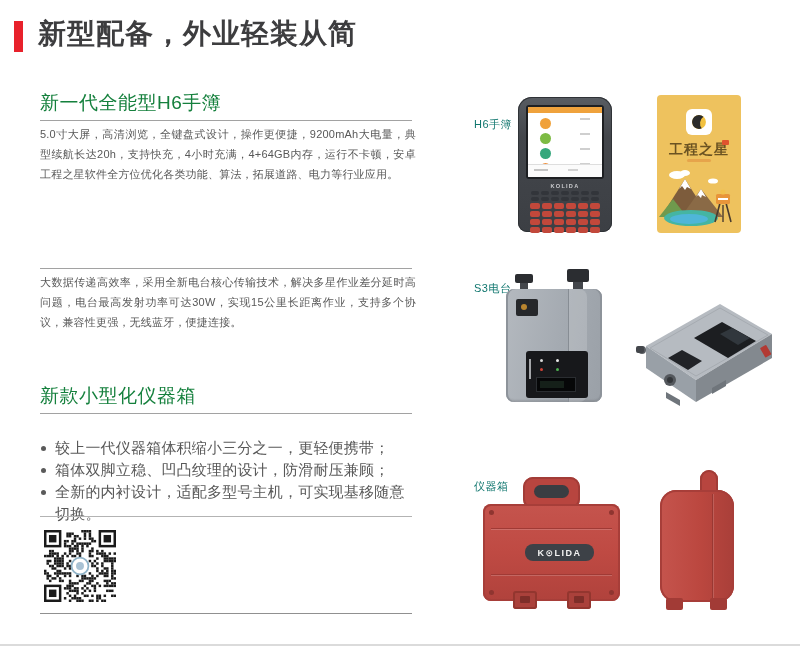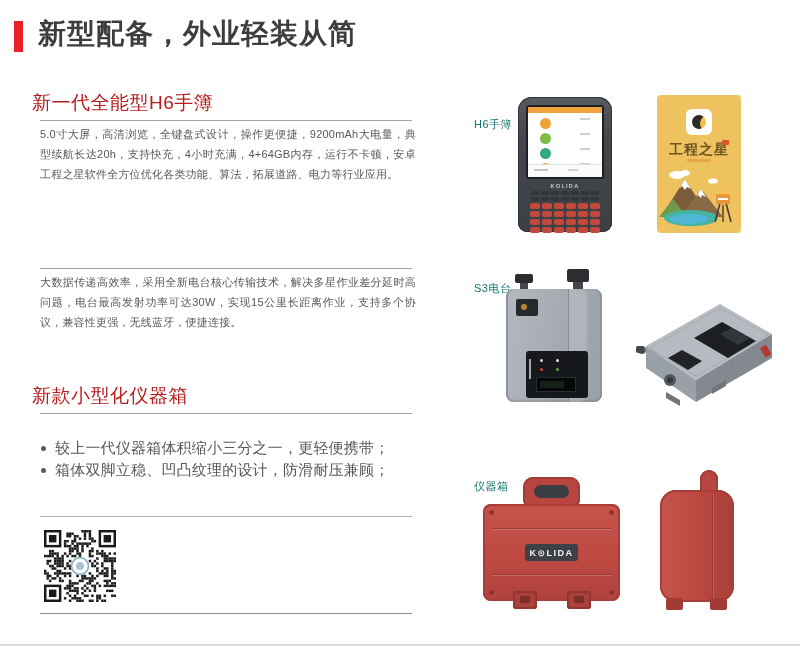--- a/index.html
+++ b/index.html
@@ -12,21 +12,21 @@
   .abs { position:absolute; }
 
   
   #accent-bar { left:14px; top:21px; width:9px; height:31px; }
   #page-title {
     left:38px; top:15px; font-size:28px; line-height:37px; font-weight:700;
     color:#3d3d3f; letter-spacing:1px;
   }
 
   
-  .sec-head { left:32px; font-size:19px; color:#b91c1c; letter-spacing:.5px; }
+  .sec-head { left:40px; font-size:19px; color:#15803d; letter-spacing:.5px; }
   .hr { left:40px; width:372px; height:1px; background:#a2a2a2; }
   .sec-body {
     left:40px; width:376px; font-size:11px; line-height:20px; color:#585858;
     text-align:justify; letter-spacing:.2px;
   }
   #case-features { left:40px; top:437px; width:376px; list-style:none; }
   #case-features li {
     position:relative; padding-left:15px; font-size:15px; line-height:22px;
     color:#585858; letter-spacing:.2px;
   }
@@ -130,22 +130,22 @@
     content:""; position:absolute; left:11px; top:8px; width:35px; height:13px;
     background:#3a3d42; border-radius:7px;
   }
   #cf-body {
     position:absolute; left:0; top:27px; width:137px; height:97px;
     background:linear-gradient(180deg,#c5544d 0%,#bf4a43 50%,#b0423c 100%);
     border-radius:8px; box-shadow:inset 0 0 0 2px #a73e39;
   }
   .cf-groove { position:absolute; left:8px; width:121px; height:1px; background:#a03a35; box-shadow:0 1px 0 rgba(255,255,255,.18); }
   #cf-badge {
-    position:absolute; left:42px; top:40px; width:53px; height:17px;
-    background:#3d4147; border-radius:3px; display:flex; align-items:center; justify-content:center;
+    position:absolute; left:42px; top:40px; width:69px; height:17px;
+    background:#3d4147; border-radius:8px; display:flex; align-items:center; justify-content:center;
     color:#f2f2f2; font-size:9px; font-weight:700; letter-spacing:1.5px;
   }
   .cf-latch { position:absolute; top:114px; width:24px; height:18px; background:#aa413b; border-radius:3px; box-shadow:inset 0 0 0 2px #93362f; }
   .cf-latch::after { content:""; position:absolute; left:7px; top:5px; width:10px; height:7px; background:#7e2e29; border-radius:1px; }
   .cf-screw { position:absolute; width:5px; height:5px; border-radius:50%; background:#8f3530; }
 
   
   #case-side { left:660px; top:470px; width:74px; height:148px; }
   #cs-handle {
     position:absolute; left:40px; top:0; width:18px; height:30px;
@@ -174,20 +174,21 @@
   <div class="abs sec-body" style="top:124px">5.0寸大屏，高清浏览，全键盘式设计，操作更便捷，9200mAh大电量，典型续航长达20h，支持快充，4小时充满，4+64GB内存，运行不卡顿，安卓工程之星软件全方位优化各类功能、算法，拓展道路、电力等行业应用。</div>
 
   <div class="abs hr" style="top:268px"></div>
   <div class="abs sec-body" style="top:272px">大数据传递高效率，采用全新电台核心传输技术，解决多星作业差分延时高问题，电台最高发射功率可达30W，实现15公里长距离作业，支持多个协议，兼容性更强，无线蓝牙，便捷连接。</div>
 
   <div class="abs sec-head" style="top:383px">新款小型化仪器箱</div>
   <div class="abs hr" style="top:413px"></div>
   <ul id="case-features" class="abs">
     <li>较上一代仪器箱体积缩小三分之一，更轻便携带；</li>
     <li>箱体双脚立稳、凹凸纹理的设计，防滑耐压兼顾；</li>
+    <li>全新的内衬设计，适配多型号主机，可实现基移随意切换。</li>
   </ul>
 
   <div class="abs hr" style="top:516px; background:#b3b3b3"></div>
   <svg id="qr-svg" class="abs" viewBox="0 0 29 29">
       <rect x="0" y="0" width="29" height="29" fill="#ffffff"></rect>
       <rect x="15" y="0" width="1" height="1" fill="#1a1a1a"></rect>
       <rect x="16" y="0" width="1" height="1" fill="#1a1a1a"></rect>
       <rect x="17" y="0" width="1" height="1" fill="#1a1a1a"></rect>
       <rect x="18" y="0" width="1" height="1" fill="#1a1a1a"></rect>
       <rect x="9" y="1" width="1" height="1" fill="#1a1a1a"></rect>

